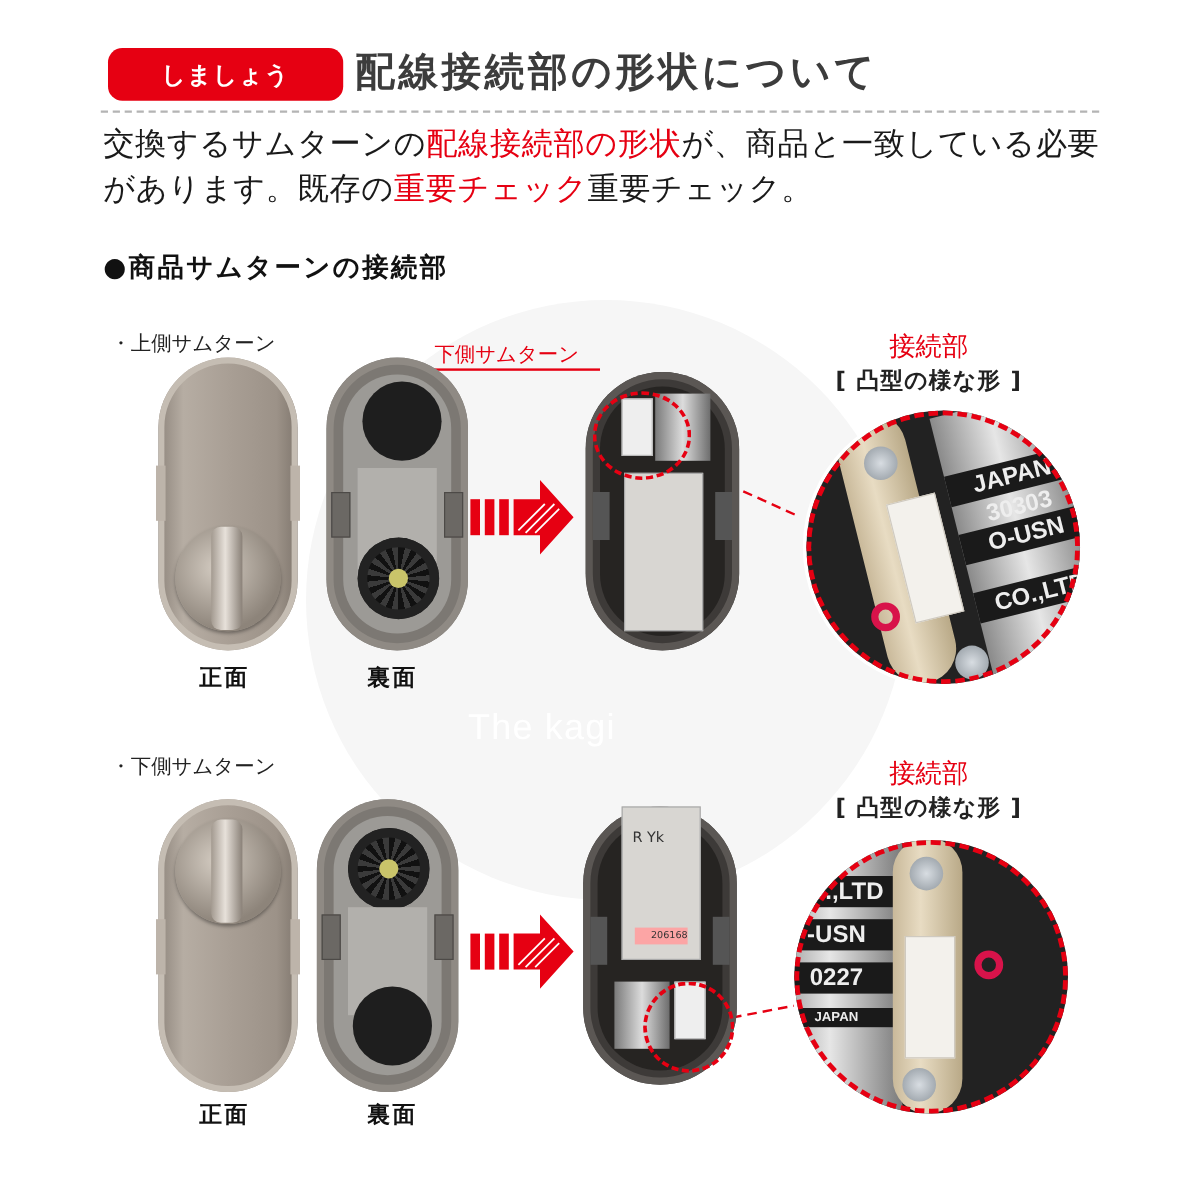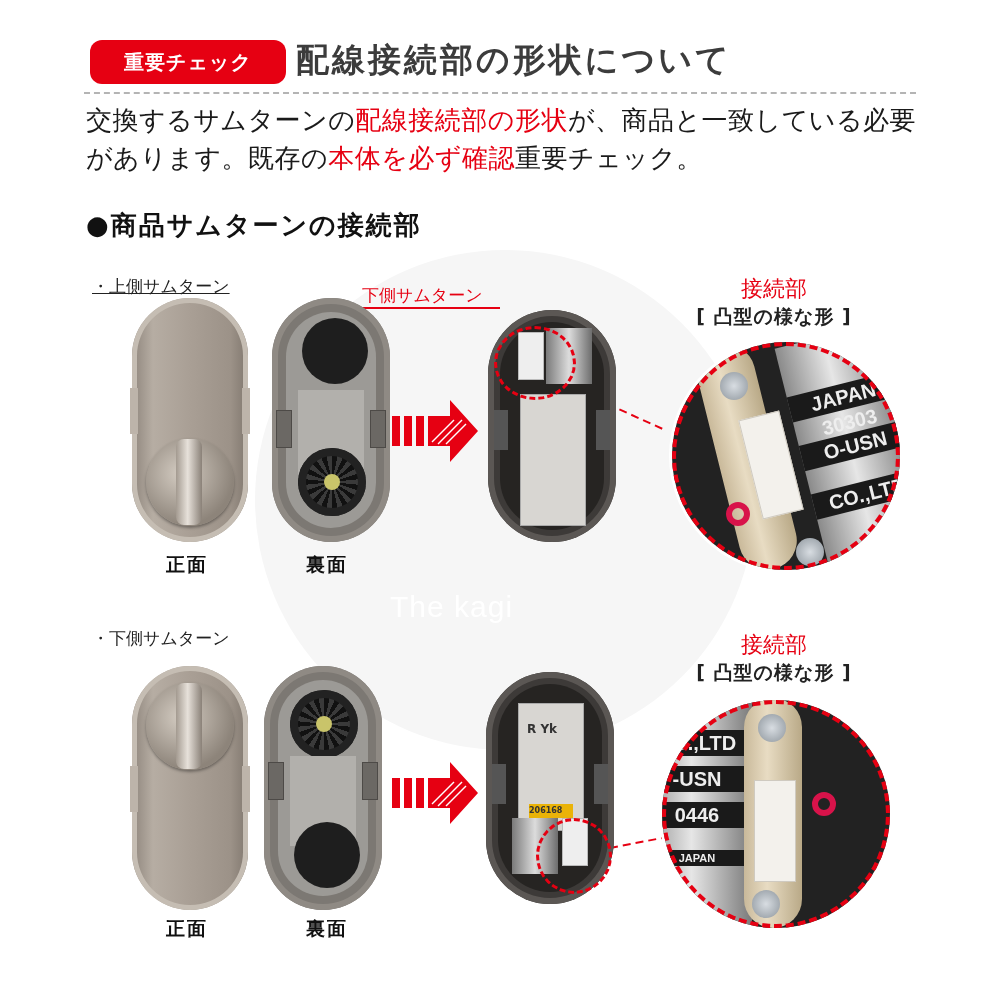--- a/index.html
+++ b/index.html
@@ -6,21 +6,21 @@
   body{width:1000px;height:1000px;position:relative;overflow:hidden;font-family:"DejaVu Sans",sans-serif;color:#222;}
   
   .wm-circle{position:absolute;left:255px;top:250px;width:500px;height:500px;border-radius:50%;background:#f6f6f6;}
   .wm-text{position:absolute;left:390px;top:590px;font-family:"Liberation Sans",sans-serif;font-size:30px;color:#ffffff;letter-spacing:1px;}
   
   .badge{position:absolute;left:90px;top:40px;width:196px;height:44px;background:#e60012;border-radius:12px;color:#fff;font-size:20px;font-weight:bold;display:flex;align-items:center;justify-content:center;letter-spacing:1px;}
   .title{position:absolute;left:296px;top:38px;font-size:33px;font-weight:bold;color:#3c3c3c;letter-spacing:3px;white-space:nowrap;}
   .dash{position:absolute;left:84px;top:92px;width:832px;border-top:2px dashed #b4b4b4;}
   .intro{position:absolute;left:86px;top:101px;width:840px;font-size:26px;line-height:38px;color:#1a1a1a;letter-spacing:0.5px;}
   .red{color:#e60012;}
-  .section{position:absolute;left:86px;top:208px;font-size:26px;font-weight:bold;color:#111;letter-spacing:2px;white-space:nowrap;}
+  .section{position:absolute;left:86px;top:208px;font-size:22px;font-weight:bold;color:#111;letter-spacing:2px;white-space:nowrap;}
   .sub{position:absolute;font-size:17px;color:#222;white-space:nowrap;}
   .caption{position:absolute;font-size:19px;font-weight:bold;color:#111;letter-spacing:2px;}
   .conn-label{position:absolute;text-align:center;width:200px;}
   .conn-label .l1{font-size:22px;color:#e60012;}
   .conn-label .l2{font-size:19px;font-weight:bold;color:#222;letter-spacing:1px;}
   .plate-label{position:absolute;left:362px;top:284px;font-size:17px;color:#e60012;white-space:nowrap;}
   .plate-underline{position:absolute;left:352px;top:307px;width:148px;border-top:2px solid #e60012;}
   
   .front{position:absolute;width:116px;height:244px;border-radius:58px;background:linear-gradient(90deg,#8e857c 0%,#b6ada3 18%,#a99f95 50%,#9c9288 85%,#80776e 100%);box-shadow:inset 0 0 0 5px #c5bdb3;}
   .front .knob{position:absolute;left:14px;width:88px;height:88px;border-radius:50%;background:radial-gradient(circle at 40% 40%,#d4ccc2,#8d847a 70%);box-shadow:0 2px 3px rgba(0,0,0,.35);}
@@ -50,31 +50,31 @@
   .zoom .screw{position:absolute;width:28px;height:28px;border-radius:50%;background:radial-gradient(circle,#d8dde2,#8d959c);}
   .zoom .ring{position:absolute;width:24px;height:24px;border-radius:50%;border:6px solid #d8134a;box-sizing:border-box;}
   svg{position:absolute;overflow:visible;}
 </style>
 </head>
 <body>
 
 <div class="wm-circle"></div>
 <div class="wm-text">The kagi</div>
 
-<div class="badge">重要チェック</div>
+<div class="badge">しましょう</div>
 <div class="title">配線接続部の形状について</div>
 <div class="dash"></div>
 
 <div class="intro">
-  <span>交換するサムターンの</span><span class="red">配線接続部の形状</span><span>が、商品と一致している必要があります。既存の</span><span class="red">本体を必ず確認</span><span>重要チェック。</span>
+  <span>交換するサムターンの</span><span class="red">配線接続部の形状</span><span>が、商品と一致している必要があります。既存の</span><span class="red">重要チェック</span><span>重要チェック。</span>
 </div>
 
 <div class="section">●商品サムターンの接続部</div>
 
-<div class="sub" style="left:92px;top:275px;text-decoration:underline;">・上側サムターン</div>
+<div class="sub" style="left:92px;top:275px;">・上側サムターン</div>
 
 <div class="plate-label">下側サムターン</div>
 <div class="plate-underline"></div>
 <svg style="left:0;top:0;width:1000px;height:1000px;pointer-events:none;">
   <line x1="363" y1="308" x2="335" y2="420" stroke="#e60012" stroke-width="1.5"></line>
   <line x1="572" y1="388" x2="665" y2="430" stroke="#e60012" stroke-width="2" stroke-dasharray="8,5"></line>
   <line x1="610" y1="848" x2="662" y2="838" stroke="#e60012" stroke-width="2" stroke-dasharray="8,5"></line>
 </svg>
 
 <div class="front" style="left:132px;top:298px;">
@@ -158,41 +158,41 @@
   <rect x="12" y="18" width="8" height="30" fill="#e60012"></rect>
   <rect x="24" y="18" width="8" height="30" fill="#e60012"></rect>
   <polygon points="36,18 58,18 58,2 86,33 58,64 58,48 36,48" fill="#e60012"></polygon>
   <line x1="40" y1="44" x2="62" y2="22" stroke="#fff" stroke-width="1.5"></line>
   <line x1="46" y1="46" x2="70" y2="22" stroke="#fff" stroke-width="1.5"></line>
   <line x1="54" y1="46" x2="74" y2="26" stroke="#fff" stroke-width="1.5"></line>
 </svg>
 
 <div class="open" style="left:486px;top:672px;">
   <div class="well"></div>
-  <div class="board" style="top:31px;height:126px;font-weight:bold;">
+  <div class="board" style="top:0;height:126px;">
     <div style="position:absolute;left:8px;top:18px;font-size:12px;color:#333;">R  Yk</div>
-    <div style="position:absolute;left:10px;top:100px;width:44px;height:14px;background:#eab308;font-size:8px;text-align:left;line-height:14px;color:#333;">206168</div>
+    <div style="position:absolute;left:10px;top:100px;width:44px;height:14px;background:#fca5a5;font-size:8px;text-align:right;line-height:14px;color:#333;">206168</div>
   </div>
   <div class="motor" style="left:26px;top:146px;width:46px;"></div>
   <div class="conn" style="left:76px;top:146px;"></div>
   <div class="side" style="left:6px;top:92px;"></div>
   <div class="side" style="right:6px;top:92px;"></div>
 </div>
 <div class="dcirc-s" style="left:536px;top:818px;width:70px;height:70px;"></div>
 
 <div class="conn-label" style="left:674px;top:630px;">
   <div class="l1">接続部</div>
   <div class="l2">[ 凸型の様な形 ]</div>
 </div>
 <div class="zoom" style="left:662px;top:700px;">
   <div class="cyl" style="left:-20px;top:-10px;">
     <div class="band" style="top:40px;">CO.,LTD</div>
     <div class="band" style="top:76px;">-USN</div>
-    <div class="band" style="top:112px;">0446</div>
-    <div class="band" style="top:160px;height:16px;font-size:11px;line-height:16px;">JAPAN</div>
+    <div class="band" style="top:112px;">0227</div>
+    <div class="band" style="top:150px;height:16px;font-size:11px;line-height:16px;">JAPAN</div>
   </div>
   <div class="bracket" style="left:82px;top:-2px;"></div>
   <div class="pins" style="left:92px;top:80px;"></div>
   <div class="screw" style="left:96px;top:14px;"></div>
   <div class="screw" style="left:90px;top:190px;"></div>
   <div class="ring" style="left:150px;top:92px;"></div>
 </div>
 <div class="zoom-ring" style="left:662px;top:700px;"></div>
 
 </body></html>

